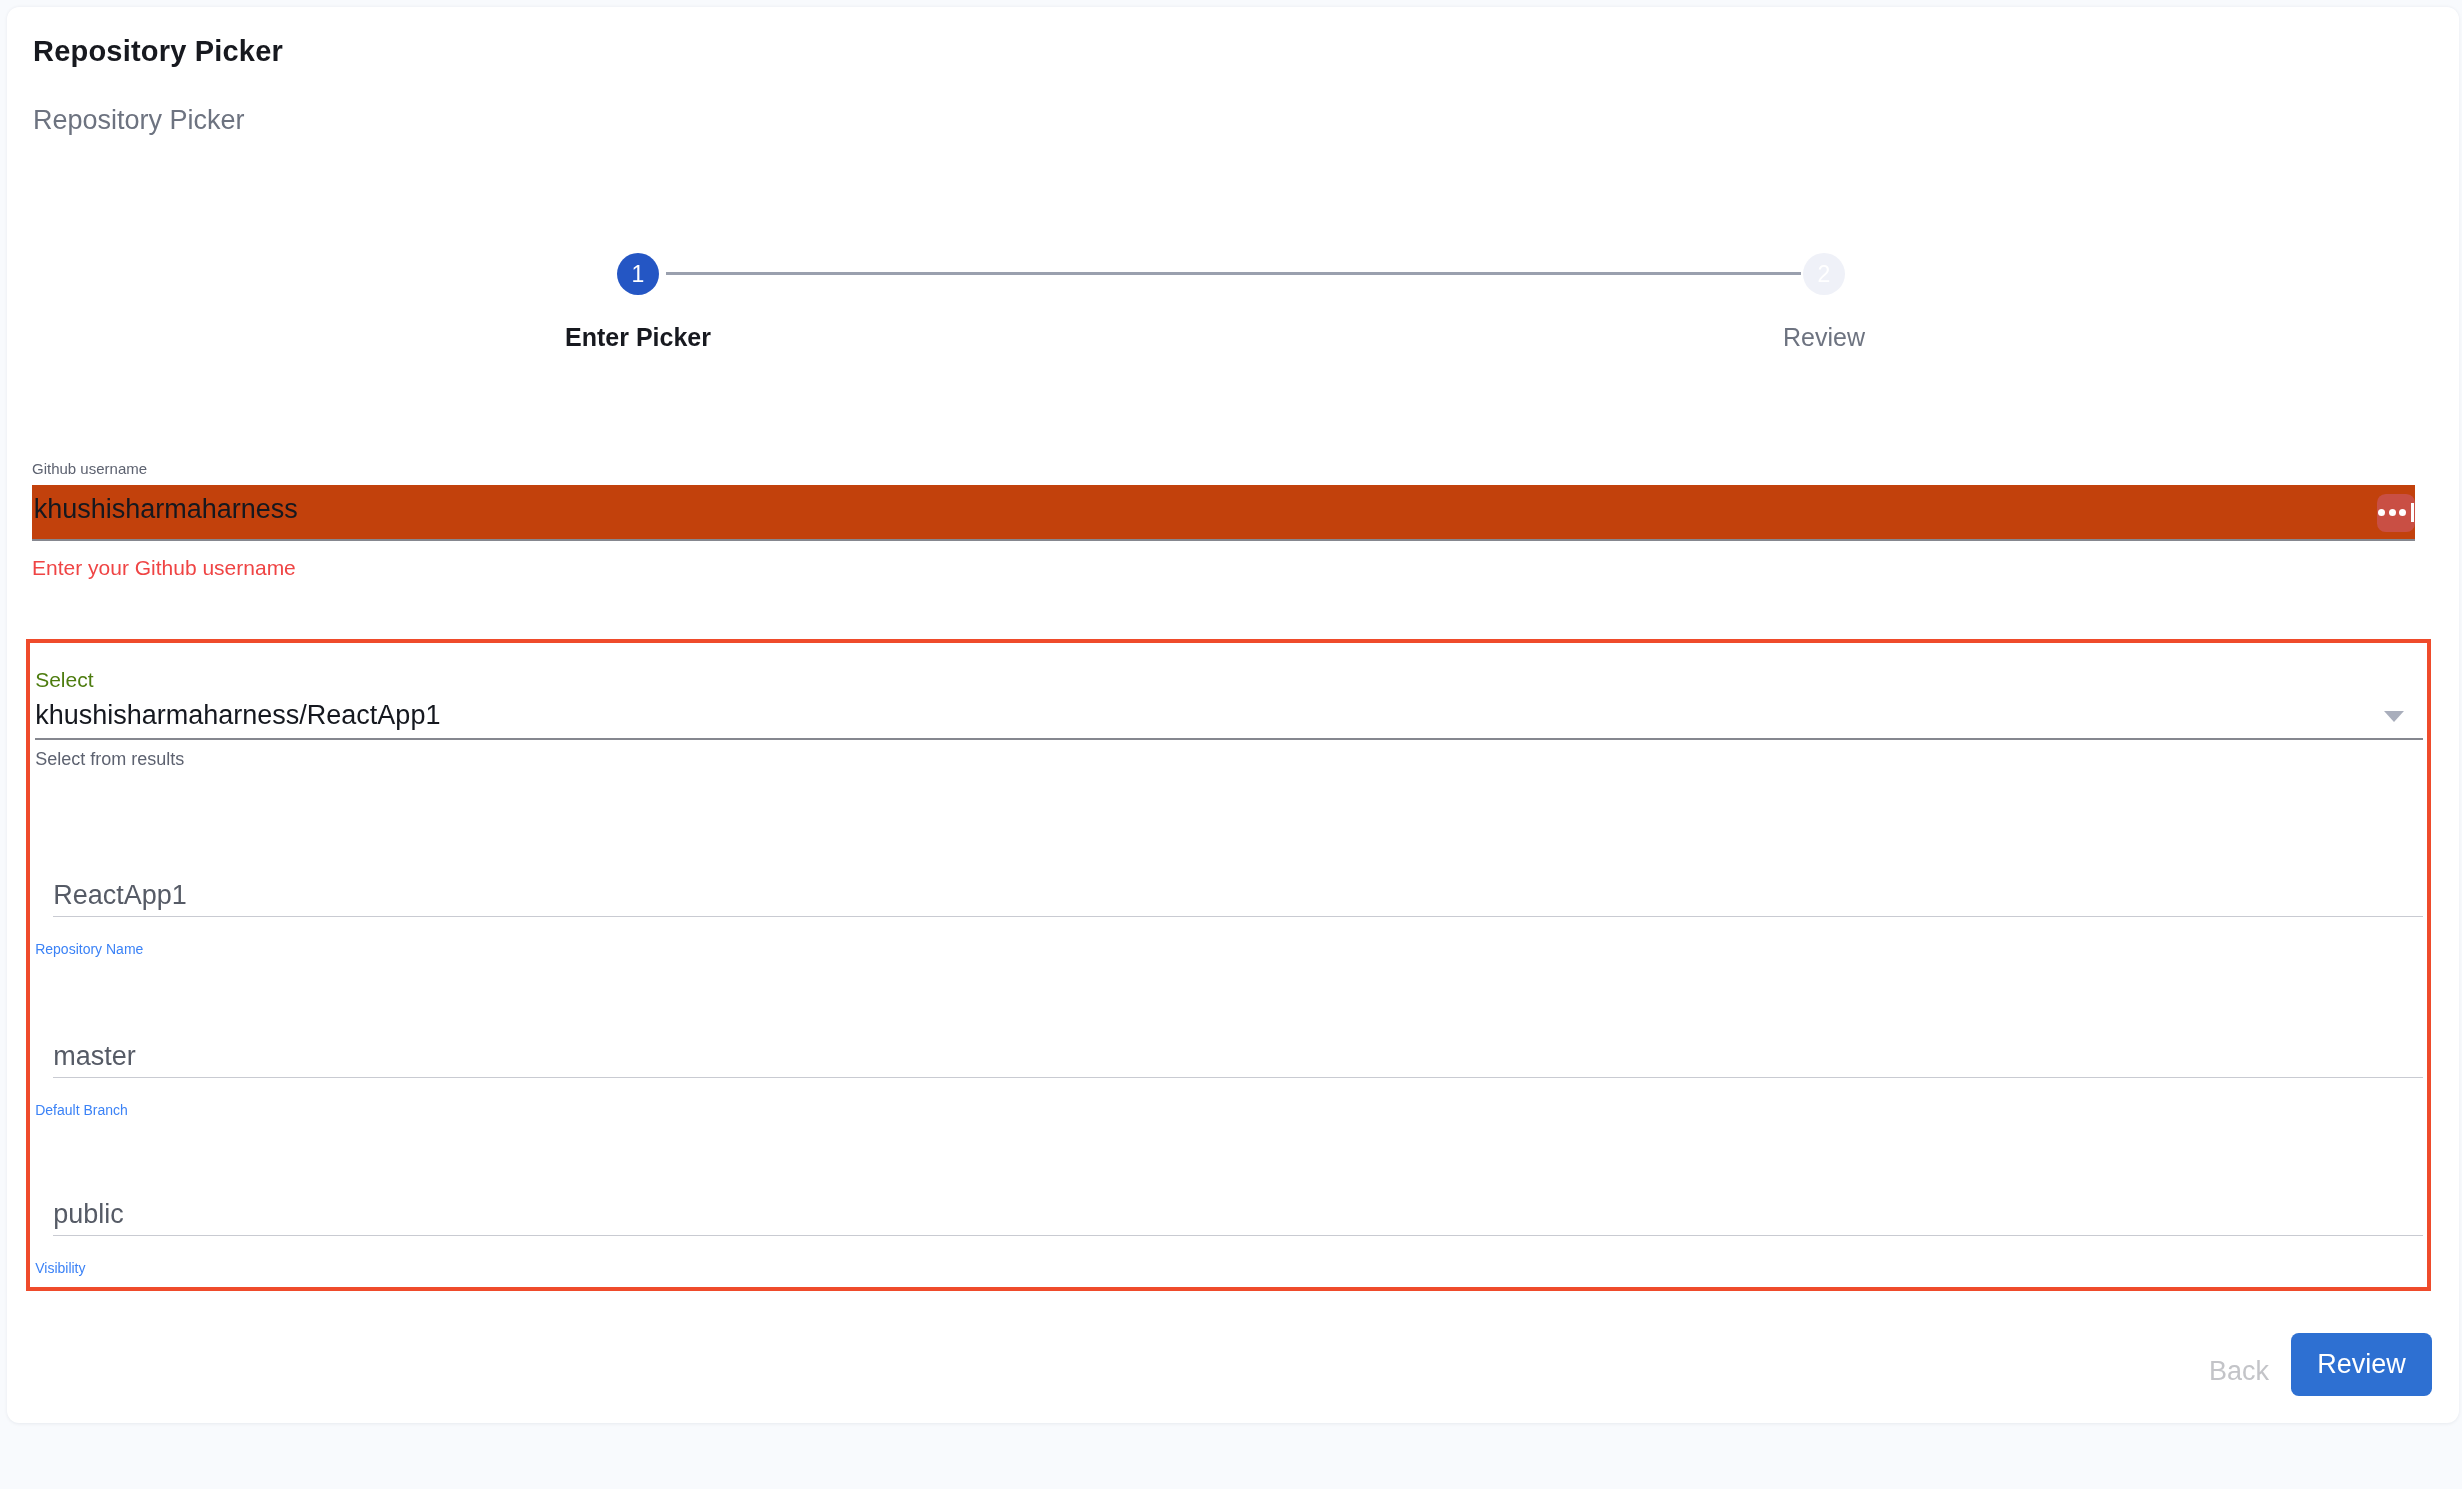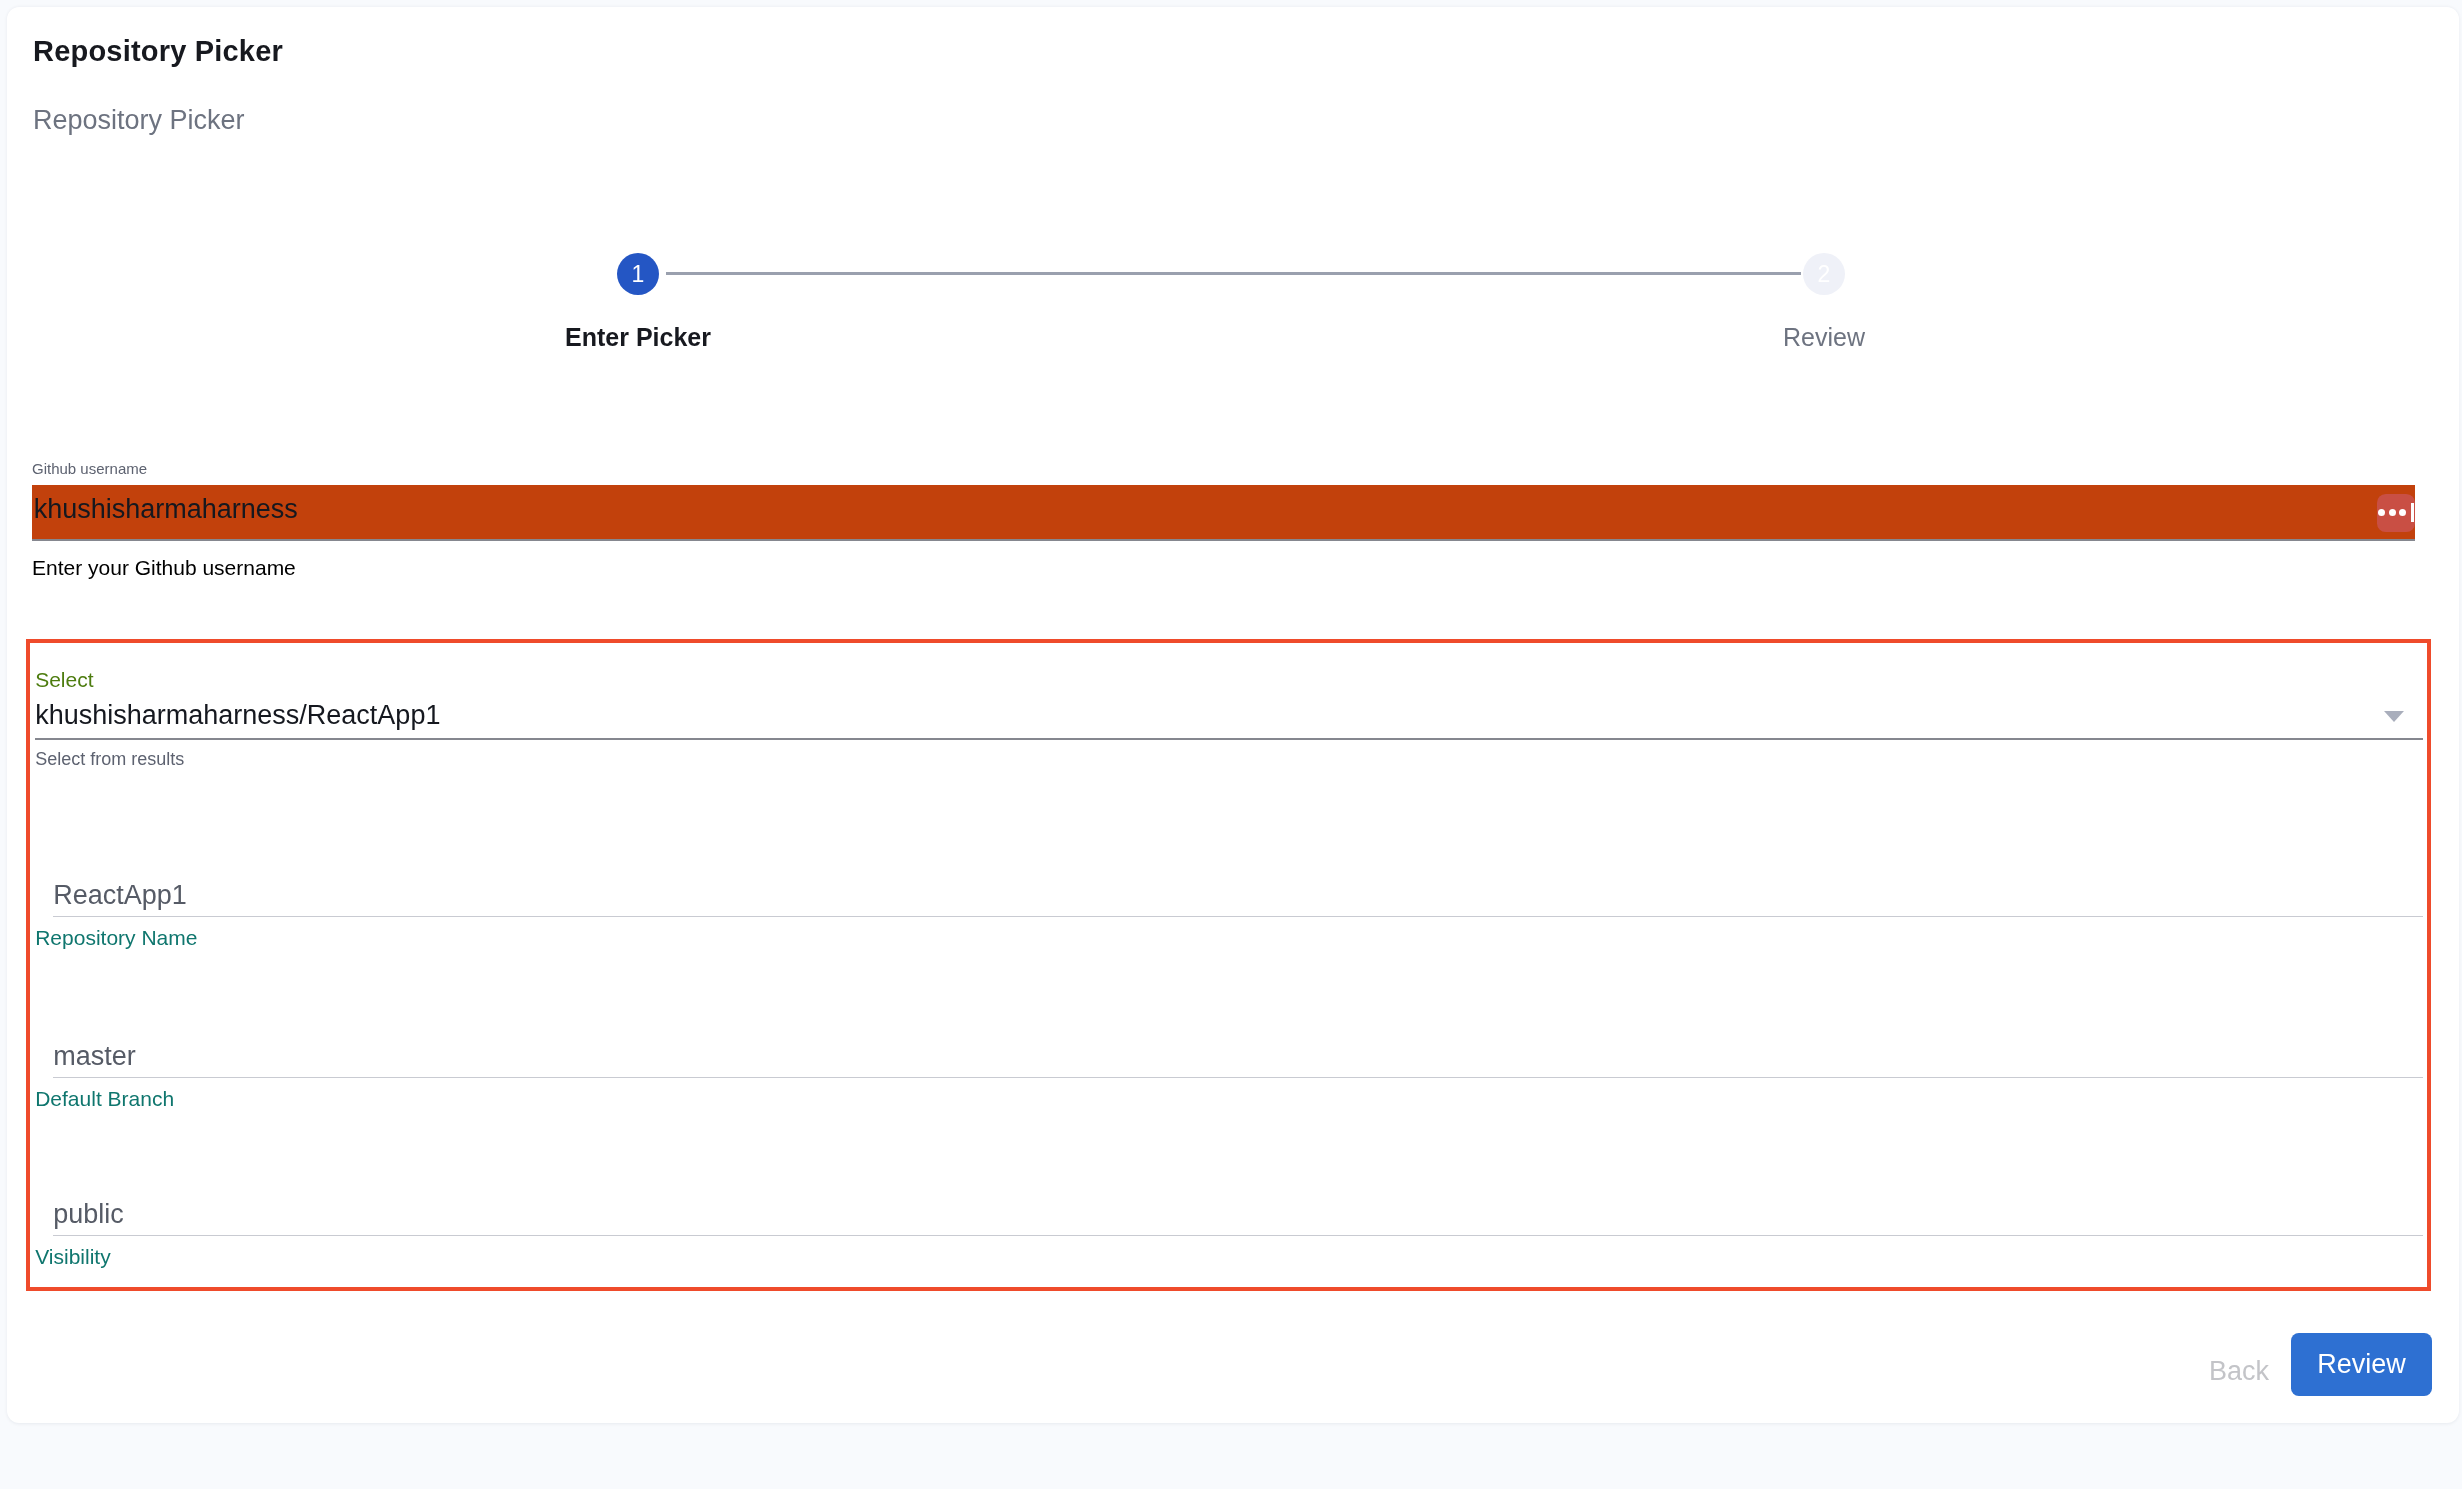--- a/index.html
+++ b/index.html
@@ -78,21 +78,21 @@
     cursor: pointer;
   }
   .lastpass-icon .dot {
     width: 7px; height: 7px; border-radius: 50%; background: #ffffff;
   }
   .lastpass-icon .bar {
     width: 2.6px; height: 19px; background: #ffffff; margin-left: 1.7px;
   }
   .field-helper {
     position: absolute; left: 25px; top: 549px;
-    font-size: 21px; color: #000000;
+    font-size: 21px; color: #ef4444;
   }
   
   .highlight-box {
     position: absolute;
     left: 19px; top: 632px;
     width: 2405px; height: 652px;
     border: 4.4px solid #ef4b2b;
     background: transparent;
   }
   
@@ -116,21 +116,21 @@
     border-top: 11.3px solid #a9aebc;
   }
   .select-helper { margin-top: 8.7px; font-size: 18px; color: #5d6270; }
   
   .ro-field { position: absolute; left: 5.2px; width: calc(100% - 8.7px); }
   .ro-field .value {
     font-size: 27px; color: #565b66; line-height: 42px;
     border-bottom: 1.7px solid #c9cbd2;
     margin-left: 18px;
   }
-  .ro-field .helper { margin-top: 9px; font-size: 21px; color: #0f766e; }
+  .ro-field .helper { margin-top: 24px; font-size: 14px; color: #3b82f6; }
   .ro-field.f1 { top: 231px; }
   .ro-field.f2 { top: 392px; }
   .ro-field.f3 { top: 550px; }
   
   .back-btn {
     position: absolute; left: 2184px; top: 1343px;
     width: 96px; height: 42px;
     font-size: 27px; color: #c3c4c8;
     text-align: center; line-height: 42px;
     background: none; border: none; cursor: default;

